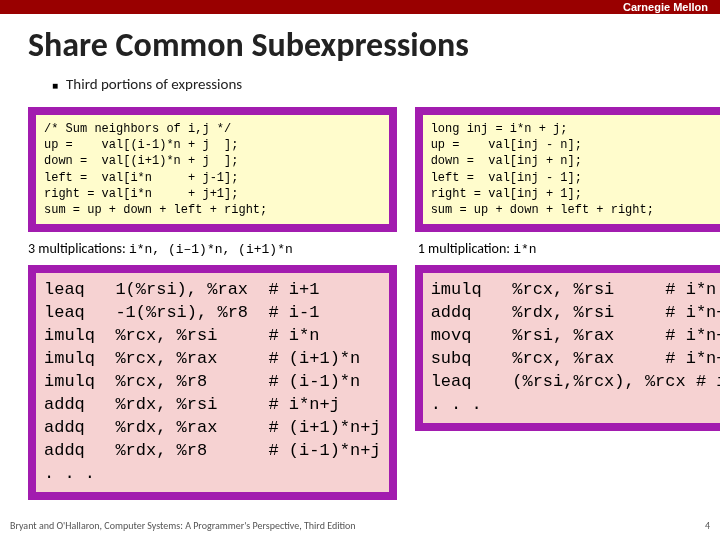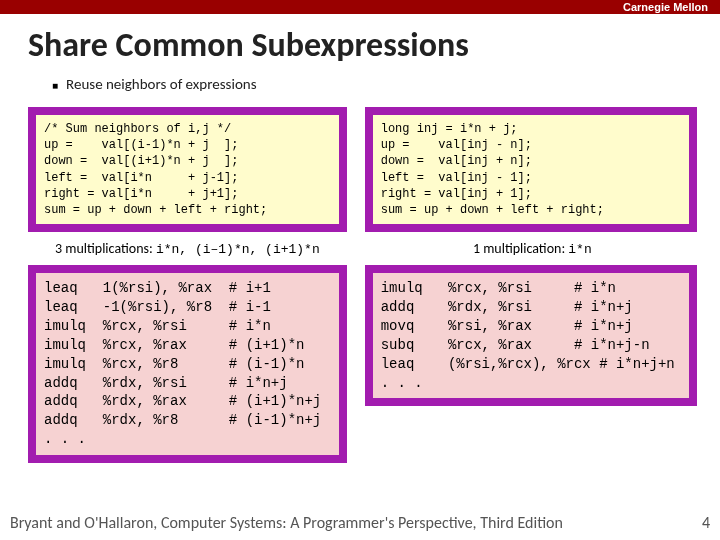--- a/index.html
+++ b/index.html
@@ -54,53 +54,52 @@
   .col-right { flex: 0 0 50%; }
   .codebox {
     border: 8px solid #a21caf;
     padding: 6px 8px;
     font-family: "Courier New", monospace;
     font-size: 12px;
     line-height: 1.35;
     white-space: pre;
     overflow: hidden;
   }
-  .codebox.small { font-size: 14px; }
+  .codebox.small { font-size: 17px; }
   .yellow { background: #fffccc; }
   .pink { background: #f6d2d2; }
   .caption {
     font-family: Calibri, Arial, sans-serif;
     font-size: 14px;
     margin: 8px 0 8px 0;
-    text-align: center;
   }
   .caption .mono { font-family: "Courier New", monospace; font-size: 13px; }
   .footer {
     position: absolute;
     bottom: 8px;
     left: 10px;
     right: 10px;
     display: flex;
     justify-content: space-between;
-    font-size: 16px;
+    font-size: 10px;
     color: #555;
   }
 </style>
 </head>
 <body>
 
 <div class="header-bar">
   <span>Carnegie Mellon</span>
 </div>
 
 <div class="content">
   <div class="title">Share Common Subexpressions</div>
 
   <div class="bullets">
-    <div class="bullet">Reuse neighbors of expressions</div>
+    <div class="bullet">Third portions of expressions</div>
   </div>
 
   <div class="columns">
     <div class="col col-left">
       <div class="codebox yellow">/* Sum neighbors of i,j */
 up =    val[(i-1)*n + j  ];
 down =  val[(i+1)*n + j  ];
 left =  val[i*n     + j-1];
 right = val[i*n     + j+1];
 sum = up + down + left + right;</div>

